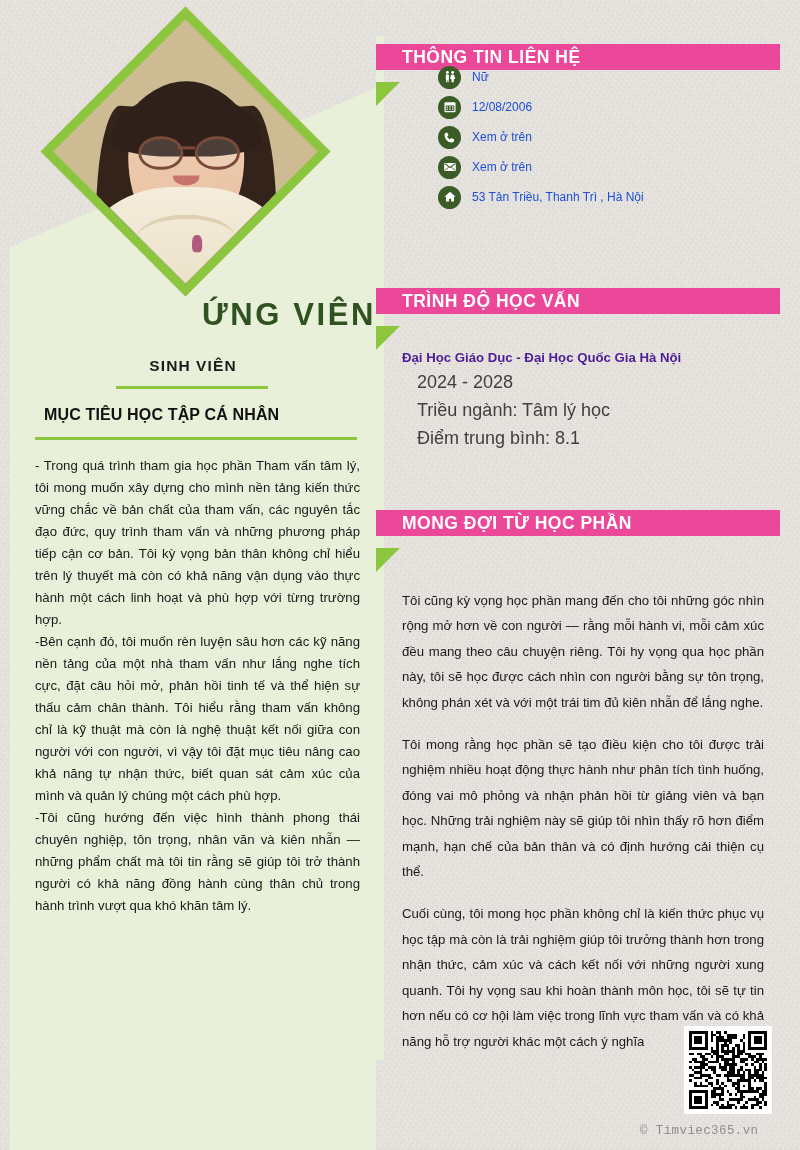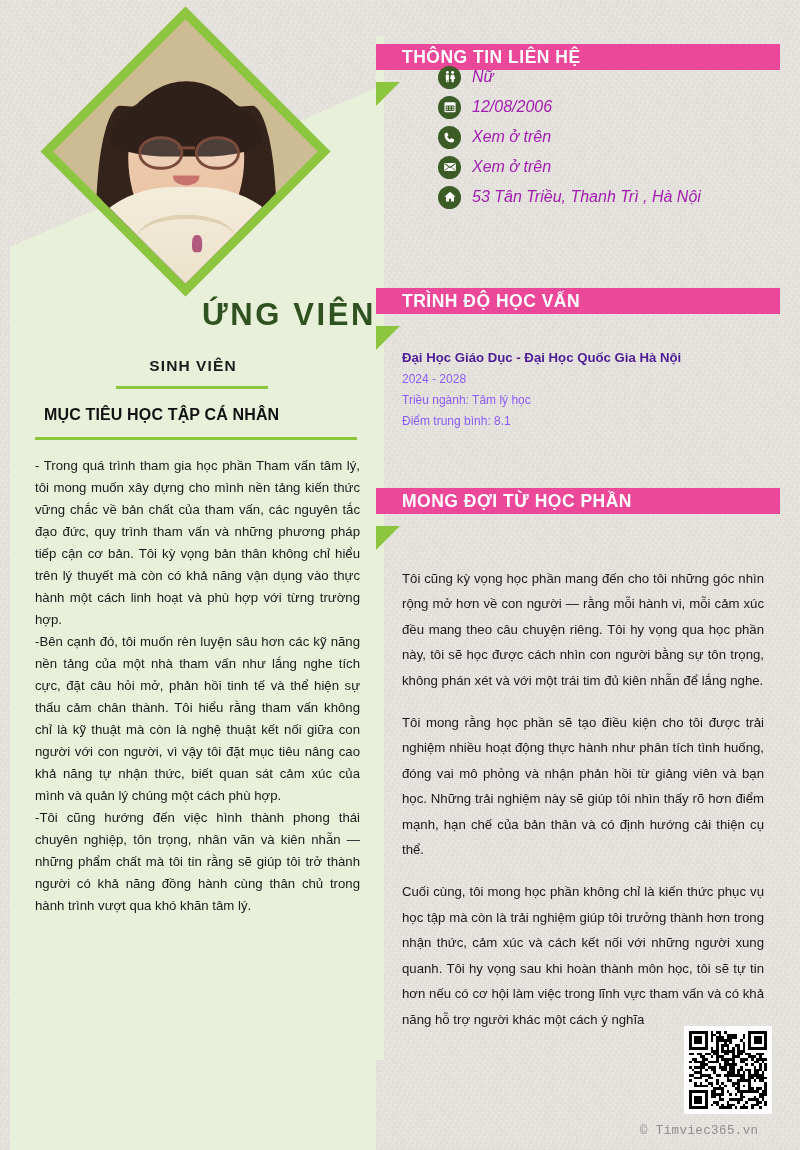--- a/index.html
+++ b/index.html
@@ -128,25 +128,25 @@
     background:#8cc63e;clip-path:polygon(0 0,100% 0,0 100%);
   }
 
   .contact-list{position:absolute;left:62px;top:62px;width:340px;}
   .c-row{display:flex;align-items:center;height:30px;}
   .c-ico{
     width:23px;height:23px;border-radius:50%;background:#3b5c26;
     display:flex;align-items:center;justify-content:center;flex:0 0 auto;
   }
   .c-ico svg{display:block;}
-  .c-txt{margin-left:11px;font-size:16px;color:#a21caf;font-style:italic;}
+  .c-txt{margin-left:11px;font-size:12px;color:#1d4ed8;}
 
   .edu-block{position:absolute;left:26px;top:62px;width:360px;}
   .edu-school{font-size:13.2px;font-weight:bold;color:#4c1d95;margin-bottom:7px;}
-  .edu-line{font-size:12px;color:#8b5cf6;margin-bottom:7px;}
+  .edu-line{font-size:18px;color:#404040;margin-bottom:7px;margin-left:15px;}
 
   .exp-body{position:absolute;left:26px;top:78px;width:362px;
     font-size:13.2px;line-height:25.4px;color:#1a1a1a;text-align:justify;}
   .exp-body p{margin:0 0 17px 0;}
 
   
   .qr{
     position:absolute;left:684px;top:1026px;width:88px;height:88px;background:#fff;
     padding:5px;box-sizing:border-box;z-index:4;
   }
@@ -274,21 +274,21 @@
     <div class="sec-fold"></div>
 
     <div class="edu-block">
       <div class="edu-school">Đại Học Giáo Dục - Đại Học Quốc Gia Hà Nội</div>
       <div class="edu-line">2024 - 2028</div>
       <div class="edu-line">Triều ngành: Tâm lý học</div>
       <div class="edu-line">Điểm trung bình: 8.1</div>
     </div>
   </div>
 
-  <div class="sec" style="top:488px;">
+  <div class="sec" style="top:510px;">
     <div class="sec-bar">
       <span>MONG ĐỢI TỪ HỌC PHẦN</span>
     </div>
     <div class="sec-fold"></div>
 
     <div class="exp-body">
       <p>Tôi cũng kỳ vọng học phần mang đến cho tôi những góc nhìn rộng mở hơn về con người — rằng mỗi hành vi, mỗi cảm xúc đều mang theo câu chuyện riêng. Tôi hy vọng qua học phần này, tôi sẽ học được cách nhìn con người bằng sự tôn trọng, không phán xét và với một trái tim đủ kiên nhẫn để lắng nghe.</p>
       <p>Tôi mong rằng học phần sẽ tạo điều kiện cho tôi được trải nghiệm nhiều hoạt động thực hành như phân tích tình huống, đóng vai mô phỏng và nhận phản hồi từ giảng viên và bạn học. Những trải nghiệm này sẽ giúp tôi nhìn thấy rõ hơn điểm mạnh, hạn chế của bản thân và có định hướng cải thiện cụ thể.</p>
       <p>Cuối cùng, tôi mong học phần không chỉ là kiến thức phục vụ học tập mà còn là trải nghiệm giúp tôi trưởng thành hơn trong nhận thức, cảm xúc và cách kết nối với những người xung quanh. Tôi hy vọng sau khi hoàn thành môn học, tôi sẽ tự tin hơn nếu có cơ hội làm việc trong lĩnh vực tham vấn và có khả năng hỗ trợ người khác một cách ý nghĩa</p>
     </div>

